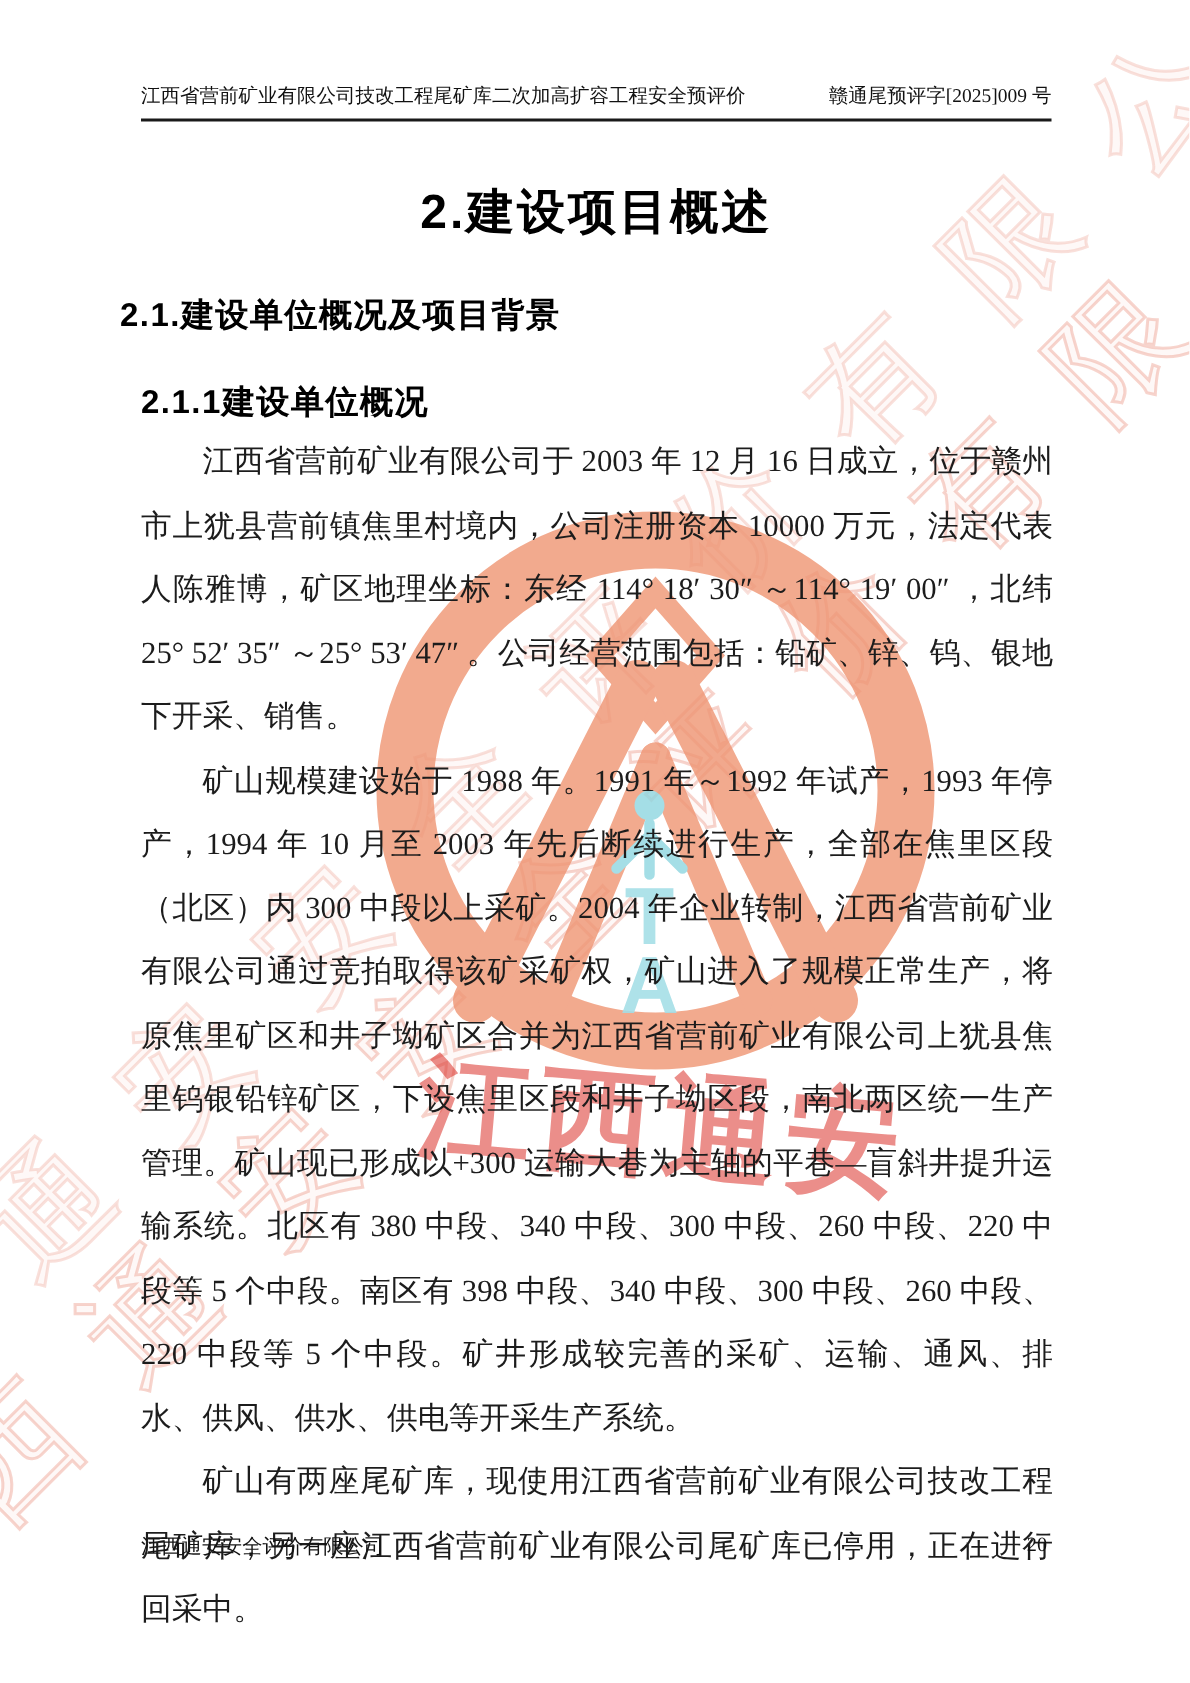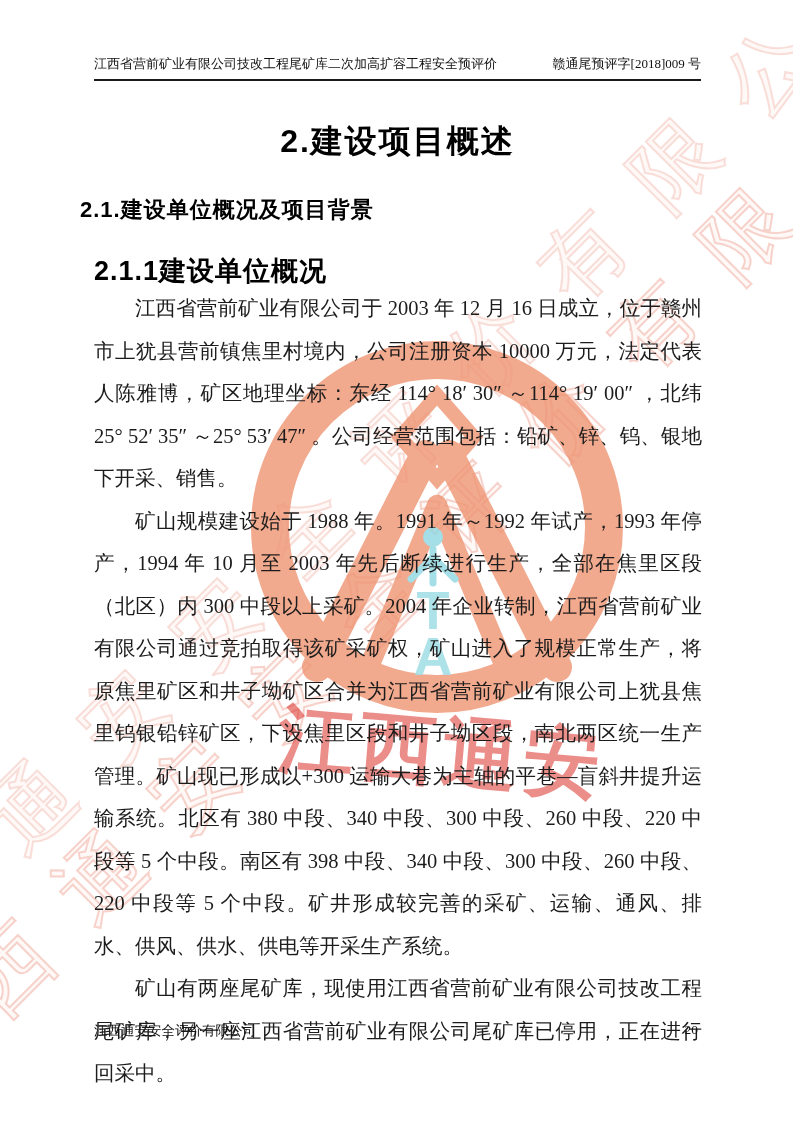--- a/index.html
+++ b/index.html
@@ -29,21 +29,21 @@
           border-bottom:2px solid #1a1a1a;}
   .header span{white-space:nowrap;}
   .doc-title{position:absolute;left:94px;top:120px;width:607px;text-align:center;
              font-family:"Liberation Sans","DejaVu Sans",sans-serif;
              font-weight:bold;font-size:32px;letter-spacing:2px;color:#000;}
   .h2{position:absolute;left:80px;top:195px;
       font-family:"Liberation Sans","DejaVu Sans",sans-serif;
       font-weight:bold;font-size:22px;color:#000;letter-spacing:1px;}
   .h3{position:absolute;left:94px;top:253px;
       font-family:"Liberation Sans","DejaVu Sans",sans-serif;
-      font-weight:bold;font-size:27px;color:#000;letter-spacing:1px;}
+      font-weight:bold;font-size:22px;color:#000;letter-spacing:1px;}
   .content{position:absolute;left:94px;top:287px;width:608px;
            font-size:20.5px;line-height:42.5px;color:#1c1c1c;
            text-align:justify;}
   .content p{margin:0;text-indent:41px;}
   .footer{position:absolute;left:94px;top:1022px;width:604px;display:flex;
           justify-content:space-between;font-size:13.5px;color:#111;}
 
   .stamp .ring{fill:none;stroke:#ef9573;stroke-width:38;}
   .stamp .alogo{fill:none;stroke:#ef9573;stroke-linecap:round;}
   .stamp .cyan{stroke:#8ed6e0;fill:none;stroke-linecap:round;}
@@ -73,21 +73,21 @@
       <text x="186" y="338" font-size="54">A</text>
     </svg>
 
     <div class="wm-red">江西通安</div>
   </div>
 
   <div class="content-layer">
 
     <div class="header">
       <span>江西省营前矿业有限公司技改工程尾矿库二次加高扩容工程安全预评价</span>
-      <span>赣通尾预评字[2018]009 号</span>
+      <span>赣通尾预评字[2025]009 号</span>
     </div>
 
     <div class="doc-title">2.建设项目概述</div>
 
     <div class="h2">2.1.建设单位概况及项目背景</div>
     <div class="h3">2.1.1建设单位概况</div>
 
     <div class="content">
       <p>江西省营前矿业有限公司于 2003 年 12 月 16 日成立，位于赣州市上犹县营前镇焦里村境内，公司注册资本 10000 万元，法定代表人陈雅博，矿区地理坐标：东经 114° 18′ 30″ ～114° 19′ 00″ ，北纬 25° 52′ 35″ ～25° 53′ 47″ 。公司经营范围包括：铅矿、锌、钨、银地下开采、销售。</p>
       <p>矿山规模建设始于 1988 年。1991 年～1992 年试产，1993 年停产，1994 年 10 月至 2003 年先后断续进行生产，全部在焦里区段（北区）内 300 中段以上采矿。2004 年企业转制，江西省营前矿业有限公司通过竞拍取得该矿采矿权，矿山进入了规模正常生产，将原焦里矿区和井子坳矿区合并为江西省营前矿业有限公司上犹县焦里钨银铅锌矿区，下设焦里区段和井子坳区段，南北两区统一生产管理。矿山现已形成以+300 运输大巷为主轴的平巷—盲斜井提升运输系统。北区有 380 中段、340 中段、300 中段、260 中段、220 中段等 5 个中段。南区有 398 中段、340 中段、300 中段、260 中段、220 中段等 5 个中段。矿井形成较完善的采矿、运输、通风、排水、供风、供水、供电等开采生产系统。</p>

